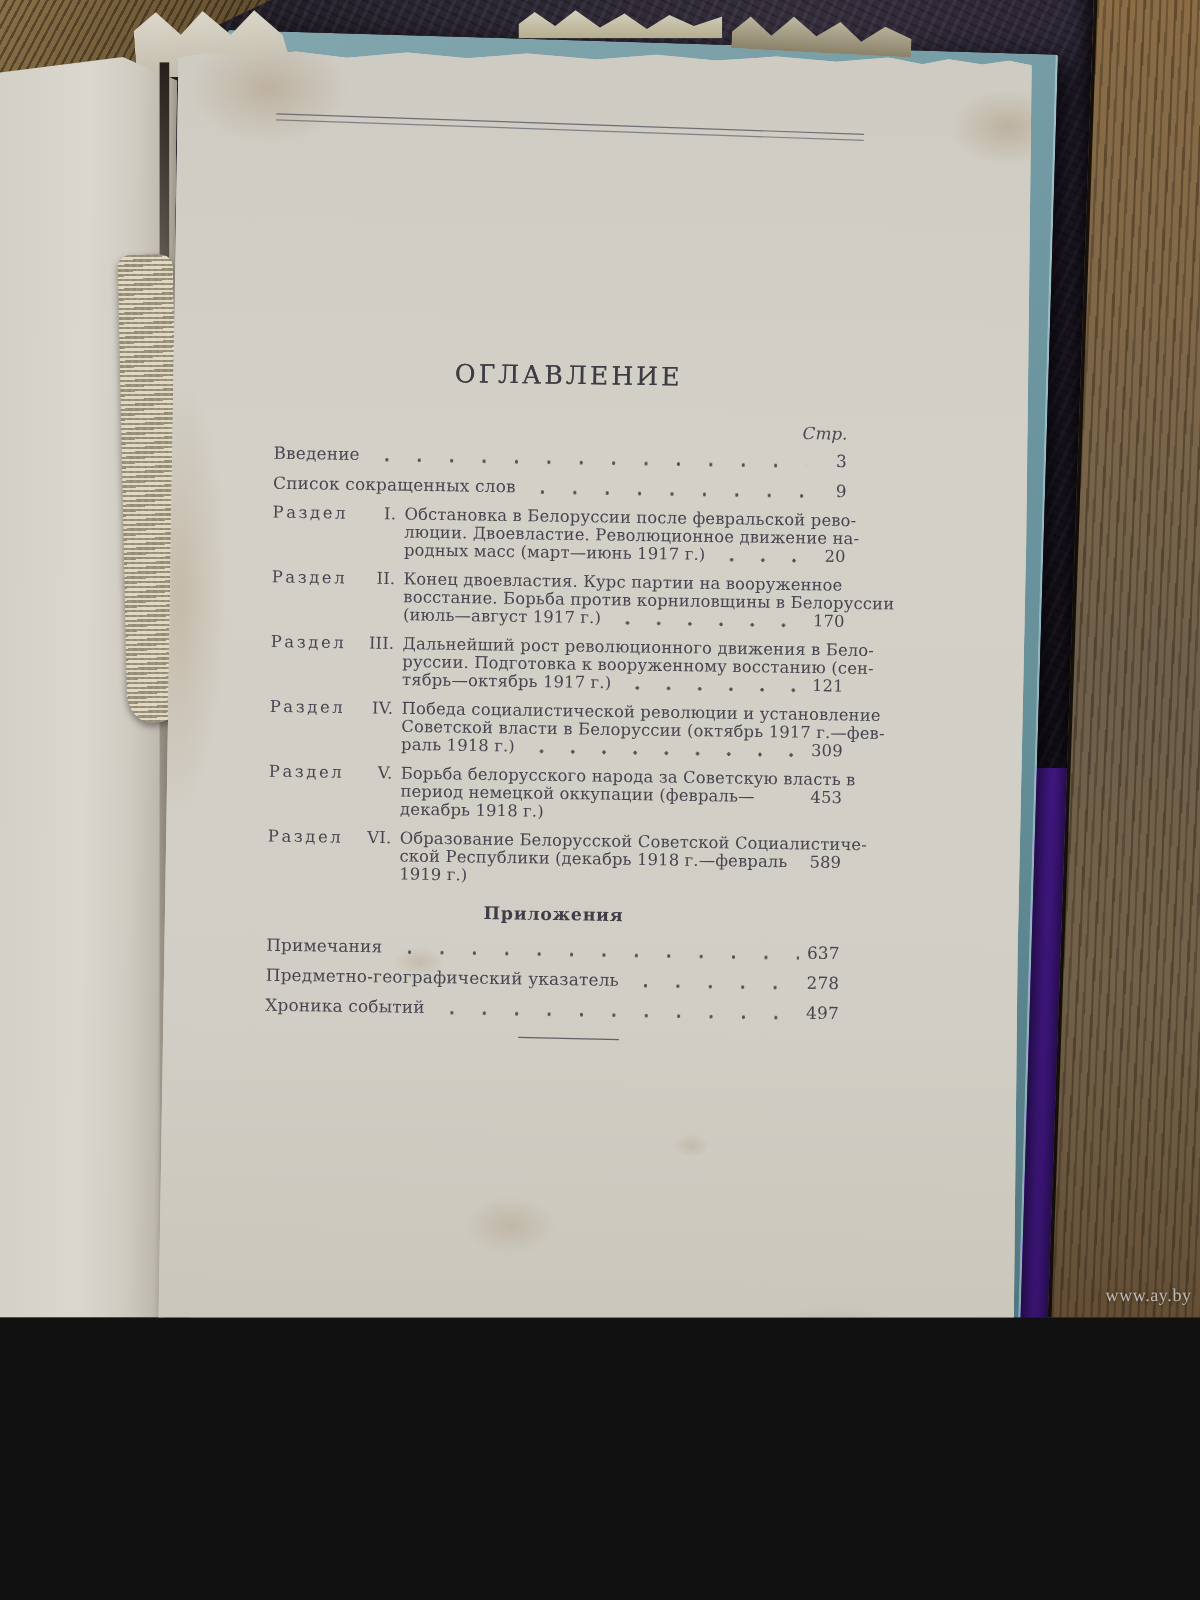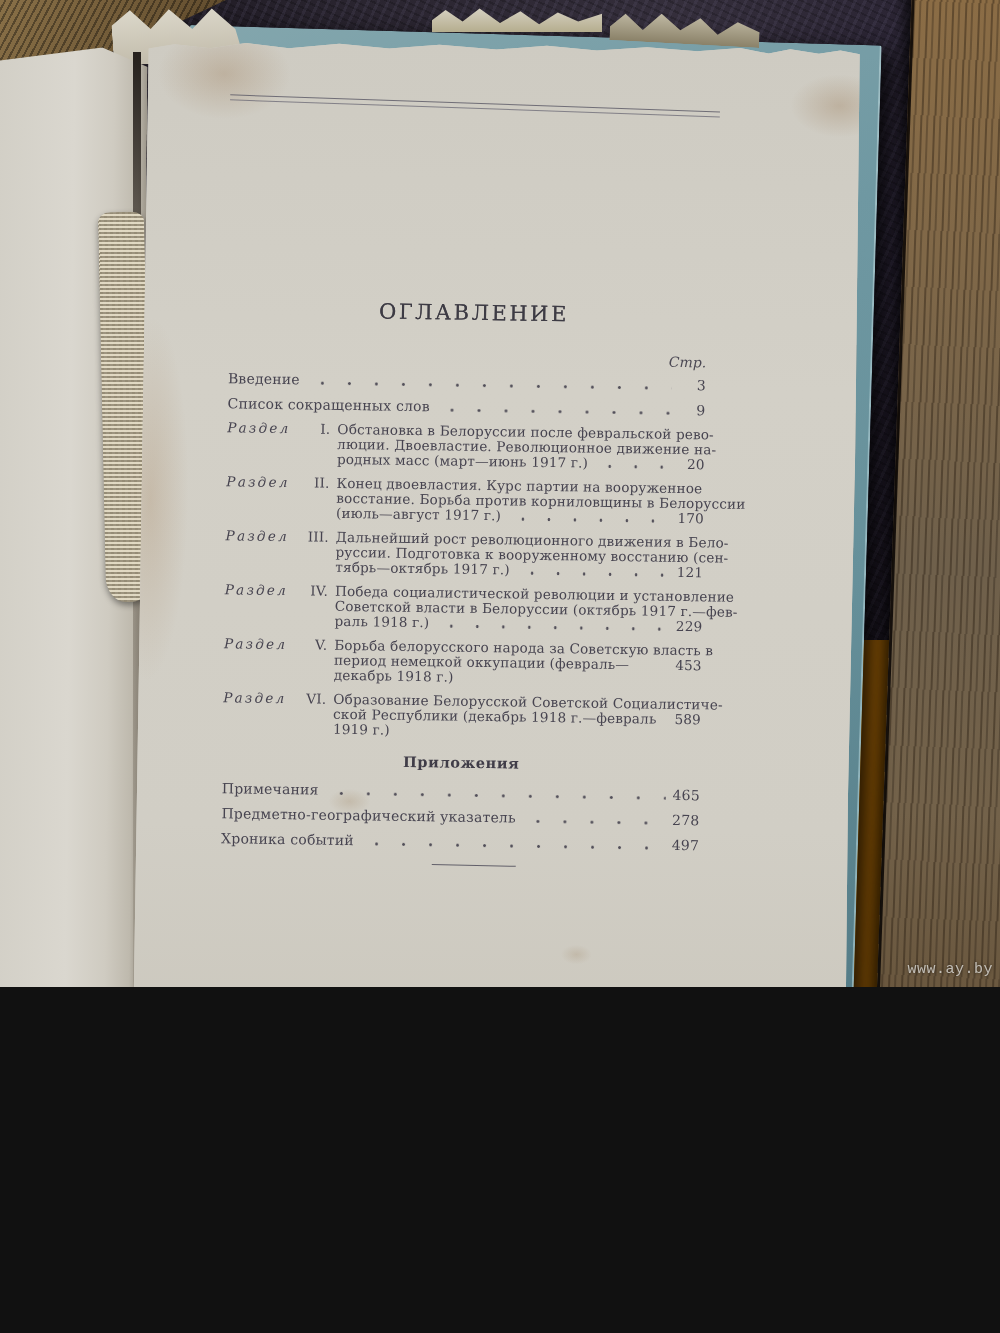--- a/index.html
+++ b/index.html
@@ -1,18 +1,18 @@
 <!DOCTYPE html>
 <html><head>
 <meta charset="utf-8">
 <style>
   html,body{margin:0;padding:0;background:#111;}
   #photo{
-    position:relative; width:1000px; height:987px; overflow:hidden;
-    background:#a16207;
+    position:relative; width:1000px; height:1098px; overflow:hidden;
+    background:#6d28d9;
     font-family:"DejaVu Serif","Liberation Serif",serif;
   }
   
   .top-leather{
     position:absolute; left:0; top:0; width:945px; height:640px;
     background:
       repeating-linear-gradient(115deg, rgba(110,104,135,.14) 0 3px, rgba(0,0,0,0) 3px 9px),
       repeating-linear-gradient(25deg, rgba(0,0,0,.18) 0 2px, rgba(0,0,0,0) 2px 7px),
       linear-gradient(120deg,#17131a 0%,#2a2530 28%,#342e3b 52%,#262030 78%,#1a151f 100%);
   }
@@ -125,36 +125,36 @@
   .front-entries{margin-top:7px;}
   .row{display:flex; font-size:14px; line-height:16px; margin-bottom:9px; letter-spacing:.2px;}
   .pg{width:32px; text-align:right; flex:0 0 auto;}
   .leader{
     flex:1 1 auto; margin:0 2px 0 9px;
     background-image:radial-gradient(circle, #53505a 1.2px, rgba(0,0,0,0) 1.6px);
     background-size:27px 3px; background-repeat:repeat-x; background-position:left bottom 3px;
   }
   .sections{margin-top:8px;}
   .sec{display:flex; font-size:13.6px; line-height:15px; margin-bottom:9px; letter-spacing:.15px;}
-  .sec-prefix{flex:0 0 62px; letter-spacing:2.2px;font-style:italic;}
+  .sec-prefix{flex:0 0 62px; letter-spacing:2.2px;}
   .sec-num{flex:0 0 40px; text-align:right; margin-right:7px;}
   .sec-body{flex:1 1 auto; min-width:0;}
   .sec-line{text-align:justify; text-align-last:justify; white-space:nowrap;}
   .sec-last{display:flex;}
   .sec .leader{background-size:26px 3px;}
   .no-dots .leader{background-image:none;}
   .appendix-heading{
     text-align:center; font-weight:bold; font-size:14.5px; letter-spacing:.6px;
     margin-top:15px; color:#403d48;
   }
   .appendix-entries{margin-top:13px;}
   
   .watermark{
     position:absolute; right:7px; bottom:9px;
-    font-family:Liberation Mono, monospace;
+    font-family:Liberation Serif, serif;
     font-size:15px; color:rgba(214,212,206,.85); letter-spacing:.5px;
     text-shadow:0 0 3px rgba(45,35,25,.9);
   }
 </style>
 </head>
 <body>
 
 <div id="photo">
 
   <div class="top-leather"></div>
@@ -240,21 +240,21 @@
 
           <div class="sec">
             <span class="sec-prefix">Раздел</span>
             <span class="sec-num">IV.</span>
             <span class="sec-body">
               <span class="sec-line">Победа социалистической революции и установление</span>
               <span class="sec-line">Советской власти в Белоруссии (октябрь 1917 г.—фев-</span>
               <span class="sec-last">
                 <span>раль 1918 г.)</span>
                 <span class="leader"></span>
-                <span class="pg">229</span>
+                <span class="pg">309</span>
               </span>
             </span>
           </div>
 
           <div class="sec no-dots">
             <span class="sec-prefix">Раздел</span>
             <span class="sec-num">V.</span>
             <span class="sec-body">
               <span class="sec-line">Борьба белорусского народа за Советскую власть в</span>
               <span class="sec-last">
@@ -279,21 +279,21 @@
           </div>
 
         </div>
 
         <div class="appendix-heading">Приложения</div>
 
         <div class="appendix-entries">
           <div class="row">
             <span>Примечания</span>
             <span class="leader"></span>
-            <span class="pg">465</span>
+            <span class="pg">637</span>
           </div>
           <div class="row">
             <span>Предметно-географический указатель</span>
             <span class="leader"></span>
             <span class="pg">278</span>
           </div>
           <div class="row">
             <span>Хроника событий</span>
             <span class="leader"></span>
             <span class="pg">497</span>

